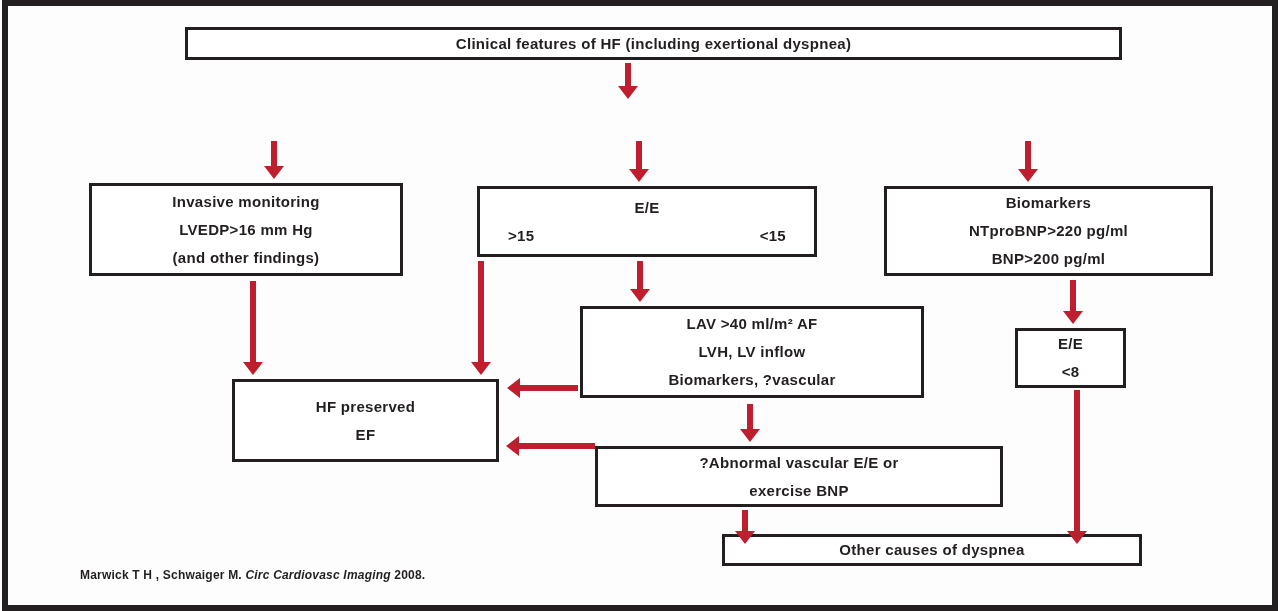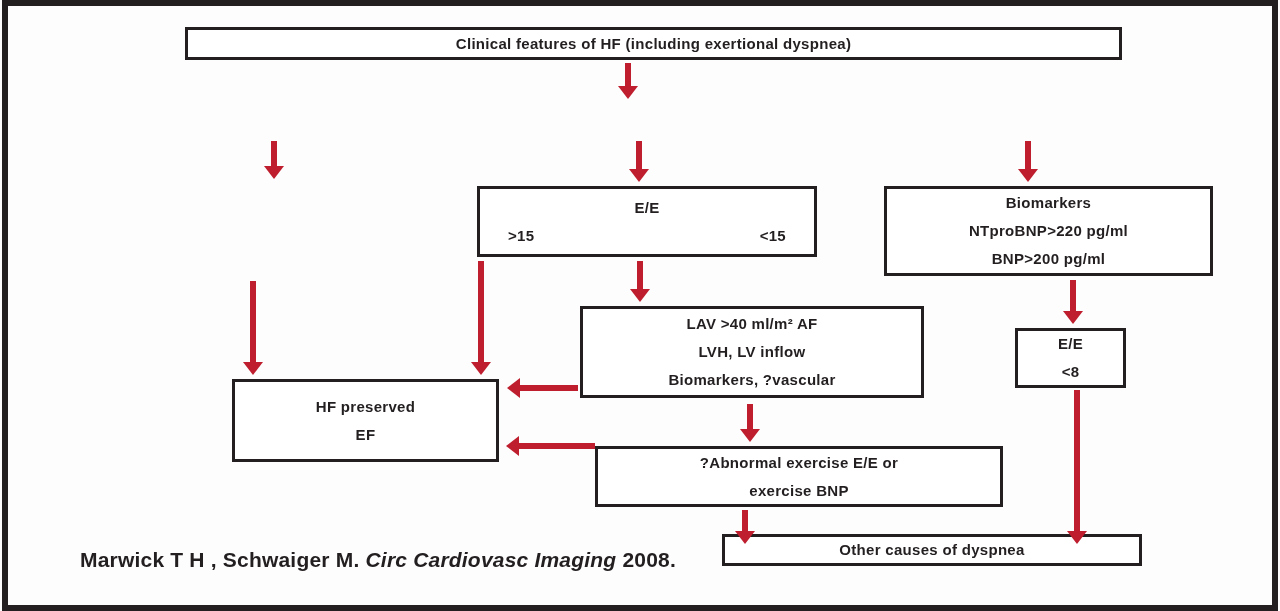--- a/index.html
+++ b/index.html
@@ -27,33 +27,38 @@
   #box-normal   {left:256px;top:103px;width:793px;height:32px;}
   #box-invasive {left:89px;top:183px;width:314px;height:93px;}
   #box-ee       {left:477px;top:186px;width:340px;height:71px;justify-content:flex-start;padding-top:5px;}
   #box-ee .vals {display:flex;justify-content:space-between;padding:0 28px;}
   #box-biomarkers{left:884px;top:186px;width:329px;height:90px;}
   #box-lav      {left:580px;top:306px;width:344px;height:92px;}
   #box-ee8      {left:1015px;top:328px;width:111px;height:60px;}
   #box-hf       {left:232px;top:379px;width:267px;height:83px;}
   #box-abnormal {left:595px;top:446px;width:408px;height:61px;}
   #box-other    {left:722px;top:534px;width:420px;height:32px;align-items:center;}
-  #citation{position:absolute;left:80px;top:548px;font-size:21px;letter-spacing:.2px;white-space:nowrap;}
+  #citation{position:absolute;left:80px;top:568px;font-size:12px;letter-spacing:.2px;white-space:nowrap;}
   #citation .it{font-style:italic;}
 </style>
 </head>
 <body>
 
 <div id="stage">
 
   <div class="box" id="box-clinical">
     <div class="ln">Clinical features of HF (including exertional dyspnea)</div>
   </div>
 
 
+  <div class="box" id="box-invasive">
+    <div class="ln">Invasive monitoring</div>
+    <div class="ln">LVEDP&gt;16 mm Hg</div>
+    <div class="ln">(and other findings)</div>
+  </div>
 
   <div class="box" id="box-ee">
     <div class="ln">E/E</div>
     <div class="vals">
       <span class="ln">&gt;15</span>
       <span class="ln">&lt;15</span>
     </div>
   </div>
 
   <div class="box" id="box-biomarkers">
@@ -72,21 +77,21 @@
     <div class="ln">E/E</div>
     <div class="ln">&lt;8</div>
   </div>
 
   <div class="box" id="box-hf">
     <div class="ln">HF preserved</div>
     <div class="ln">EF</div>
   </div>
 
   <div class="box" id="box-abnormal">
-    <div class="ln">?Abnormal exercise E/E or</div>
+    <div class="ln">?Abnormal vascular E/E or</div>
     <div class="ln">exercise BNP</div>
   </div>
 
   <div class="box" id="box-other">
     <div class="ln">Other causes of dyspnea</div>
   </div>
 
   <div class="arrow-down" style="left:625px;top:63px;height:24px;"></div>
   <div class="arrow-down" style="left:271px;top:141px;height:26px;"></div>
   <div class="arrow-down" style="left:636px;top:141px;height:29px;"></div>

